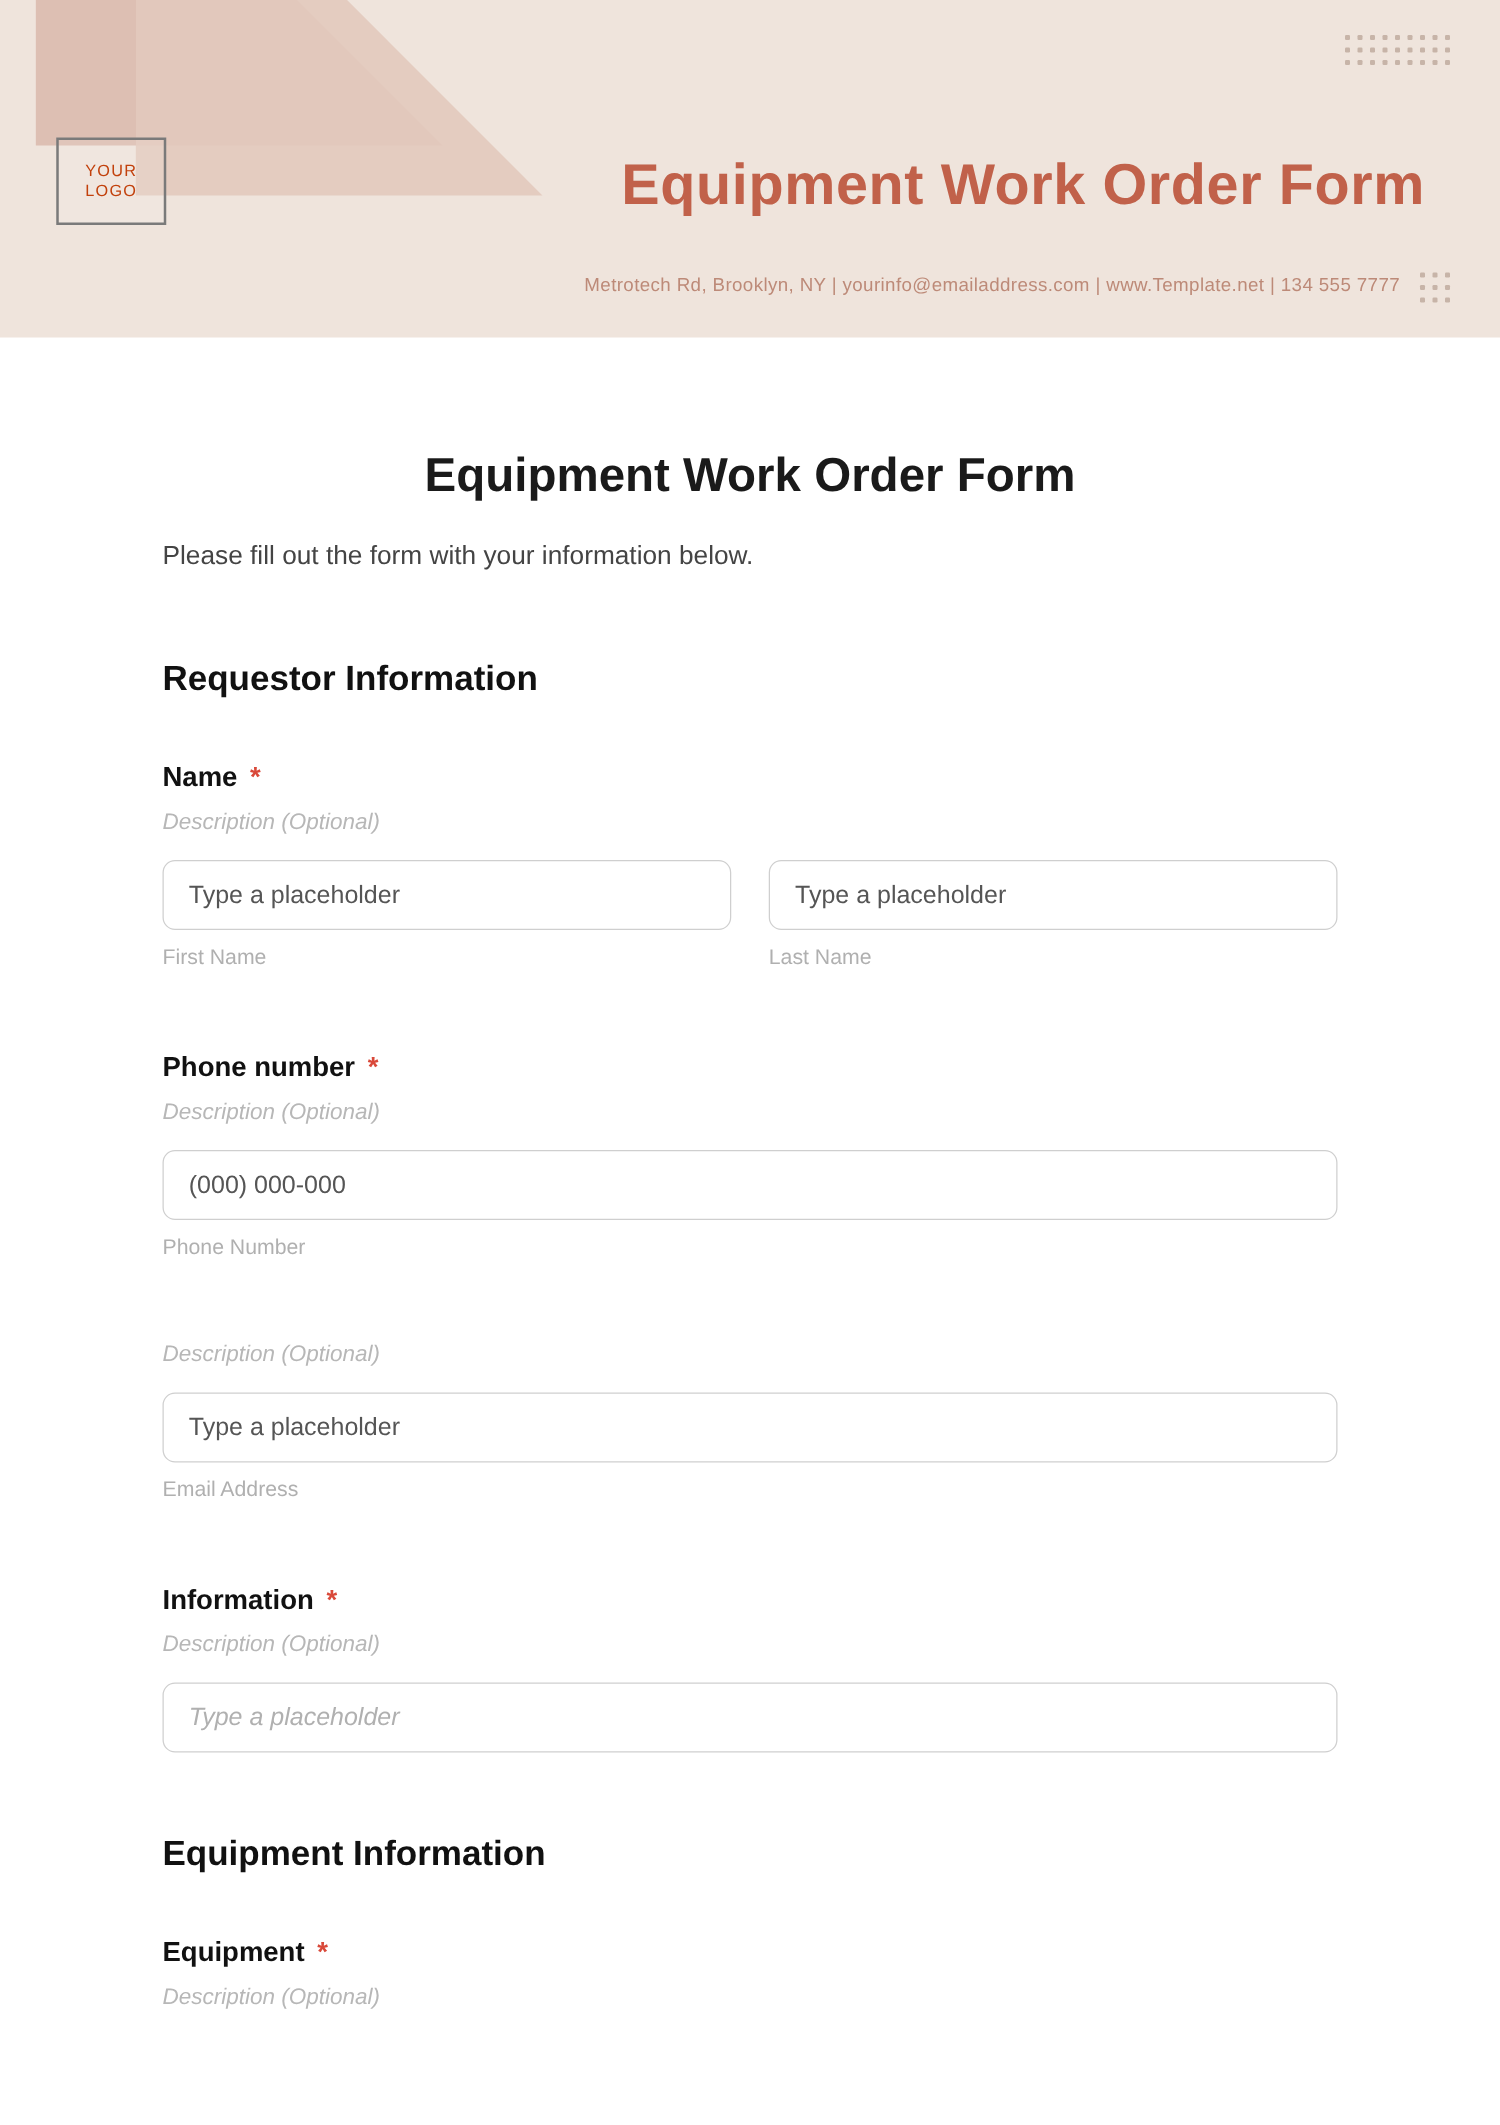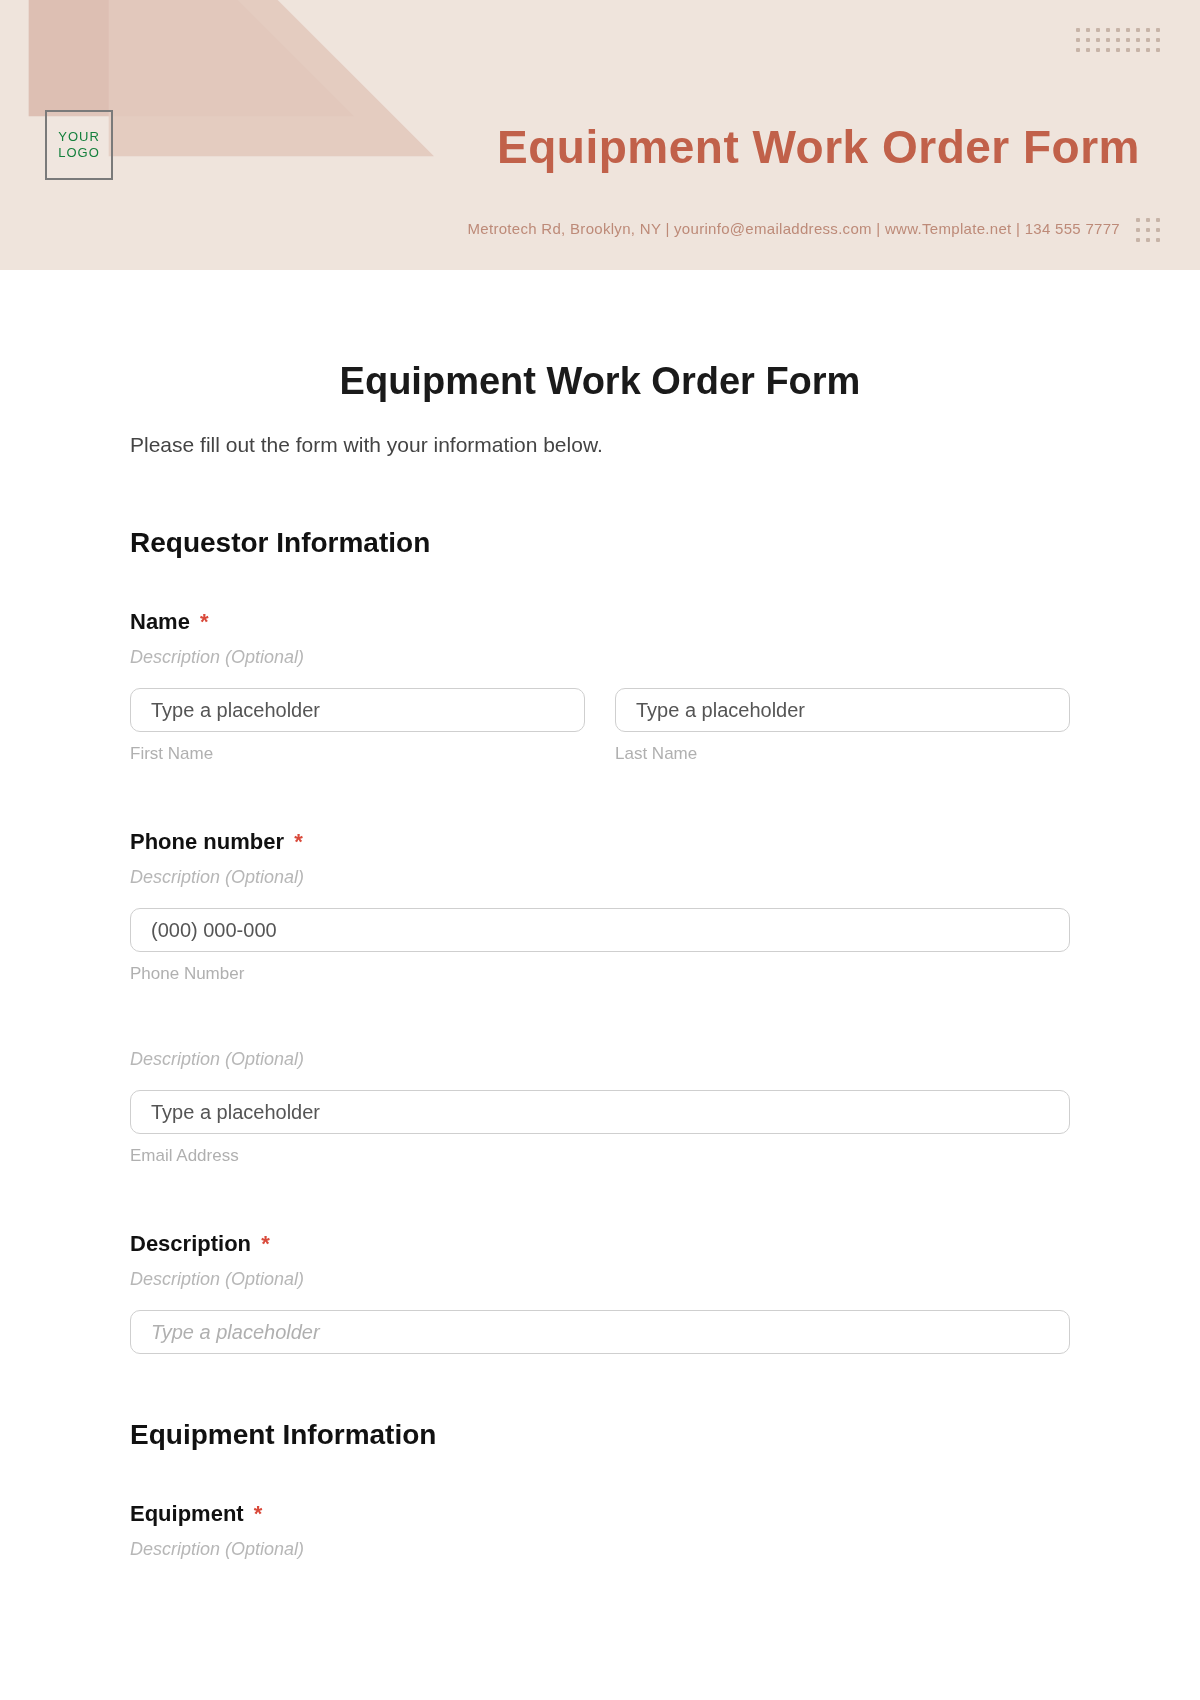--- a/index.html
+++ b/index.html
@@ -56,28 +56,28 @@
     display: grid;
     grid-template-columns: repeat(3, 4px);
     grid-template-rows: repeat(3, 4px);
     gap: 6px;
   }
   .banner .dots2 span { width:4px;height:4px;background:#c7b4a8;border-radius:1px;}
 
   .logo-box {
     position: absolute;
     top: 110px; left: 45px;
-    width: 68px; height: 70px;
+    width: 88px; height: 70px;
     border: 2px solid #7a7a7a;
     display: flex;
     align-items: center;
     justify-content: center;
     font-size: 13px;
     font-weight: 500;
-    color: #15803d;
+    color: #c2410c;
     letter-spacing: 1px;
     text-align: center;
     line-height: 1.2;
     background: rgba(255,255,255,0.1);
   }
 
   .banner-title {
     position: absolute;
     top: 120px;
     right: 60px;
@@ -134,21 +134,21 @@
     color: #b7b7b7;
     margin-bottom: 20px;
   }
   .row2 {
     display: flex;
     gap: 30px;
   }
   .col { flex: 1; }
   .text-input {
     width: 100%;
-    height: 44px;
+    height: 56px;
     border: 1.5px solid #cfcfcf;
     border-radius: 10px;
     padding: 0 20px;
     font-size: 20px;
     color: #333;
     background: #fff;
     outline: none;
   }
   .text-input::placeholder { color: #555; font-style: normal; }
   .text-input.light::placeholder { color: #b0b0b0; font-style: italic; }
@@ -247,21 +247,21 @@
   </div>
 
   <div class="field">
     <div class="field-desc">Description (Optional)</div>
     <input class="text-input" type="text" placeholder="Type a placeholder" style="">
     <div class="sublabel">Email Address</div>
   </div>
 
   <div class="field">
     <div class="field-label">
-      <span>Description</span>
+      <span>Information</span>
       <span class="req">*</span>
     </div>
     <div class="field-desc">Description (Optional)</div>
     <input class="text-input light" type="text" placeholder="Type a placeholder" style="">
   </div>
 
   <h2 class="section-head" style="margin-top:20px;">Equipment Information</h2>
 
   <div class="field" style="margin-bottom:0;">
     <div class="field-label">

